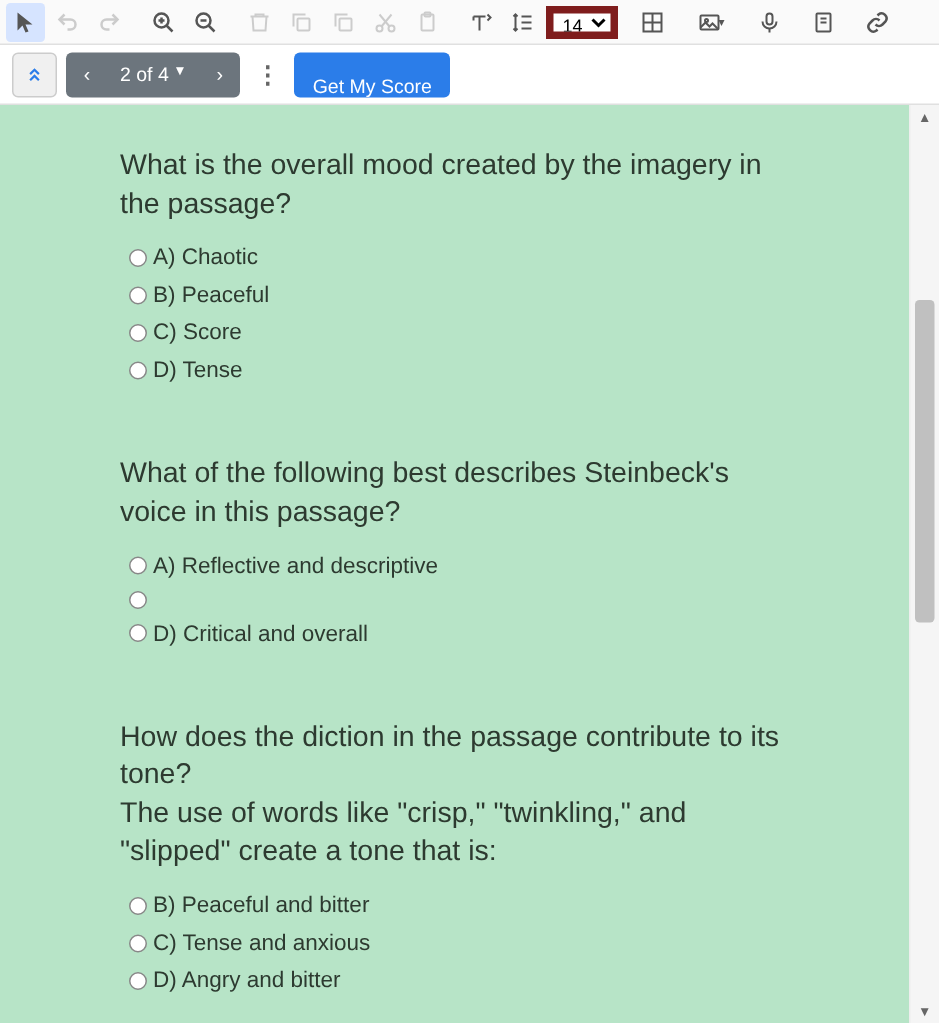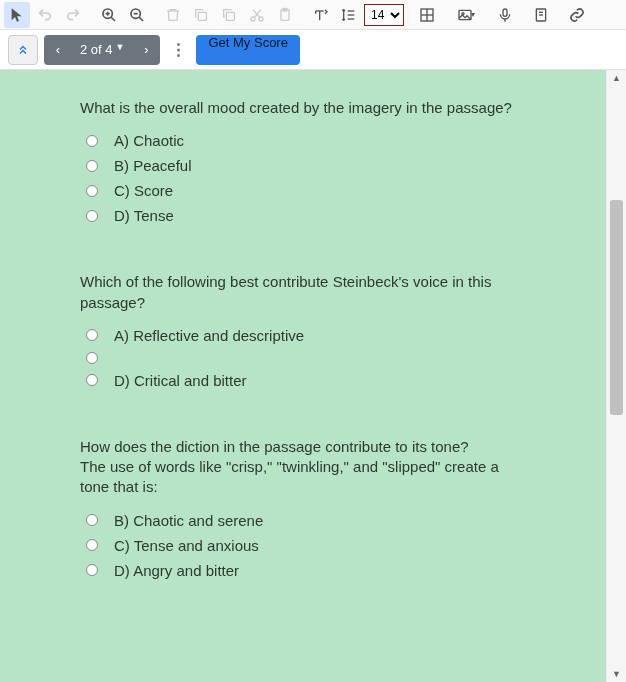--- a/index.html
+++ b/index.html
@@ -32,21 +32,21 @@
     color: #555;
     cursor: pointer;
   }
   .tool-btn svg { width: 16px; height: 16px; }
   .tool-btn.active { background: #d6e4ff; }
   .tool-btn.disabled { color: #ccc; cursor: default; }
   .tool-sep { width: 6px; }
   .font-size-select {
     height: 22px;
     font-size: 12px;
-    border: 1px solid #7f1d1d;
+    border: 5px solid #7f1d1d;
     background: #fff;
     padding: 0 2px;
   }
   .drop-caret { font-size: 8px; margin-left: -2px; color: #555; }
 
   
   .navbar {
     height: 40px;
     display: flex;
     align-items: center;
@@ -96,26 +96,26 @@
   }
   .nav-more {
     color: #666;
     font-size: 16px;
     padding: 0 4px;
     font-weight: bold;
     cursor: pointer;
   }
   .score-btn {
     background: #2b7de9;
-    color: #0f172a;
+    color: #ffffff;
     font-size: 13px;
     padding: 0 12px;
     height: 30px;
     display: flex;
-    align-items: flex-start;
+    align-items: flex-end;
     border-radius: 4px;
     cursor: pointer;
   }
 
   
   .content-wrap {
     position: absolute;
     top: 70px;
     left: 0;
     right: 0;
@@ -126,29 +126,29 @@
     flex: 1;
     background: #b7e4c7;
     color: #2d3a30;
     padding: 28px 50px 28px 80px;
     overflow: hidden;
   }
   .question {
     margin-bottom: 44px;
   }
   .q-text {
-    font-size: 15px;
+    font-size: 19px;
     line-height: 1.35;
     margin-bottom: 10px;
     max-width: 440px;
   }
   .option {
     display: flex;
     align-items: center;
-    gap: 16px;
+    gap: 4px;
     padding: 4px 0 4px 6px;
   }
   .radio {
     width: 12px;
     height: 12px;
     border-radius: 50%;
     border: 1.5px solid #888;
     background: #fff;
     flex-shrink: 0;
   }
@@ -357,40 +357,40 @@
           <span class="radio"></span>
           <span class="opt-text">C) Score</span>
         </div>
       <div class="option">
           <span class="radio"></span>
           <span class="opt-text">D) Tense</span>
         </div>
     </div>
 
     <div class="question">
-      <div class="q-text">Which of the following best contribute Steinbeck's voice in this passage?</div>
+      <div class="q-text">What of the following best describes Steinbeck's voice in this passage?</div>
       <div class="option">
           <span class="radio"></span>
           <span class="opt-text">A) Reflective and descriptive</span>
         </div>
       <div class="option">
           <span class="radio"></span>
         </div>
       <div class="option">
           <span class="radio"></span>
-          <span class="opt-text">D) Critical and bitter</span>
+          <span class="opt-text">D) Critical and overall</span>
         </div>
     </div>
 
     <div class="question">
       <div class="q-text" style="white-space:pre-line">How does the diction in the passage contribute to its tone?
 The use of words like "crisp," "twinkling," and "slipped" create a tone that is:</div>
       <div class="option">
           <span class="radio"></span>
-          <span class="opt-text">B) Chaotic and serene</span>
+          <span class="opt-text">B) Peaceful and bitter</span>
         </div>
       <div class="option">
           <span class="radio"></span>
           <span class="opt-text">C) Tense and anxious</span>
         </div>
       <div class="option">
           <span class="radio"></span>
           <span class="opt-text">D) Angry and bitter</span>
         </div>
     </div>

